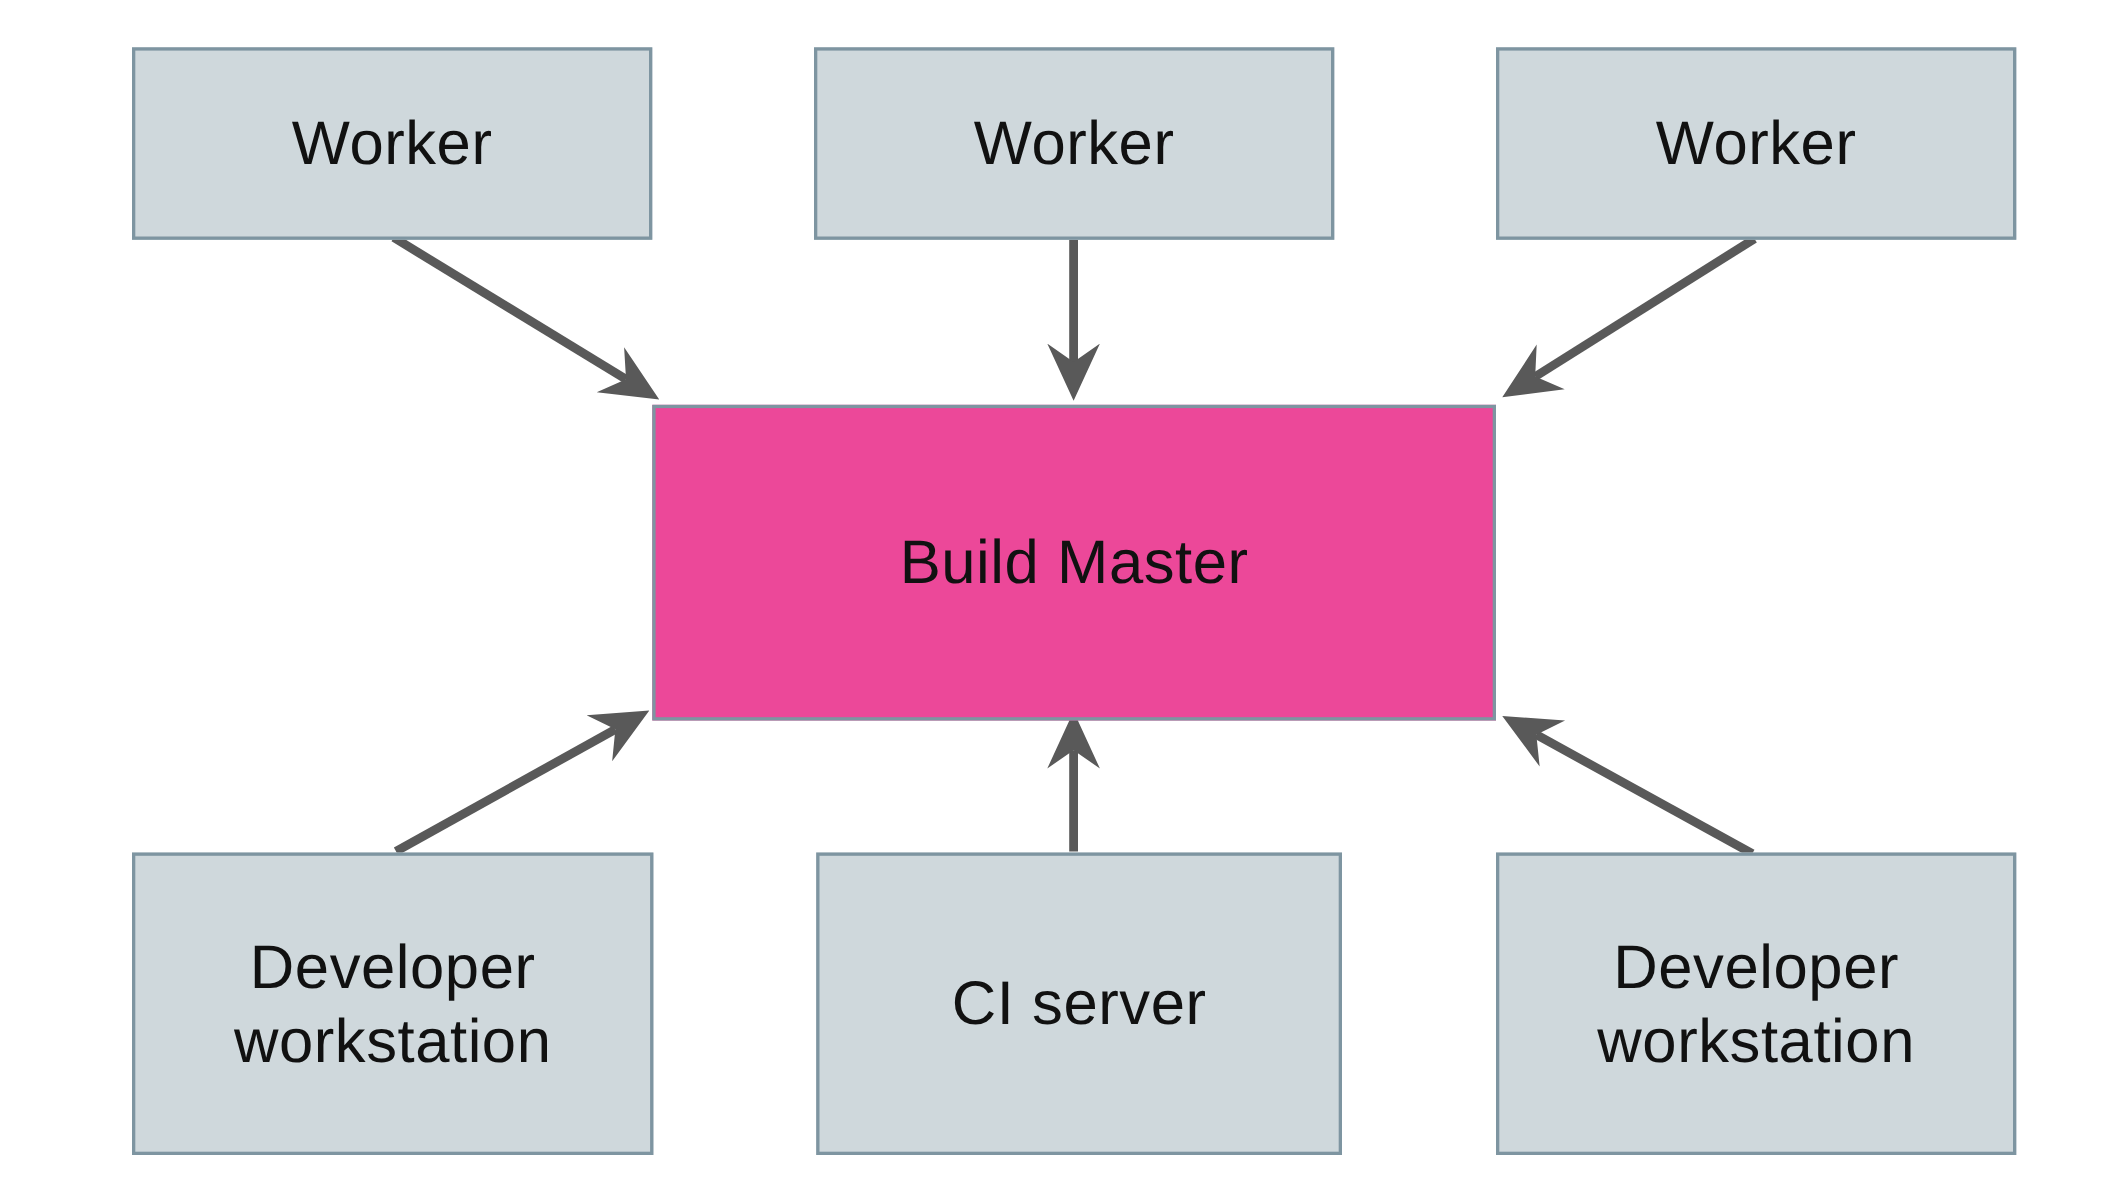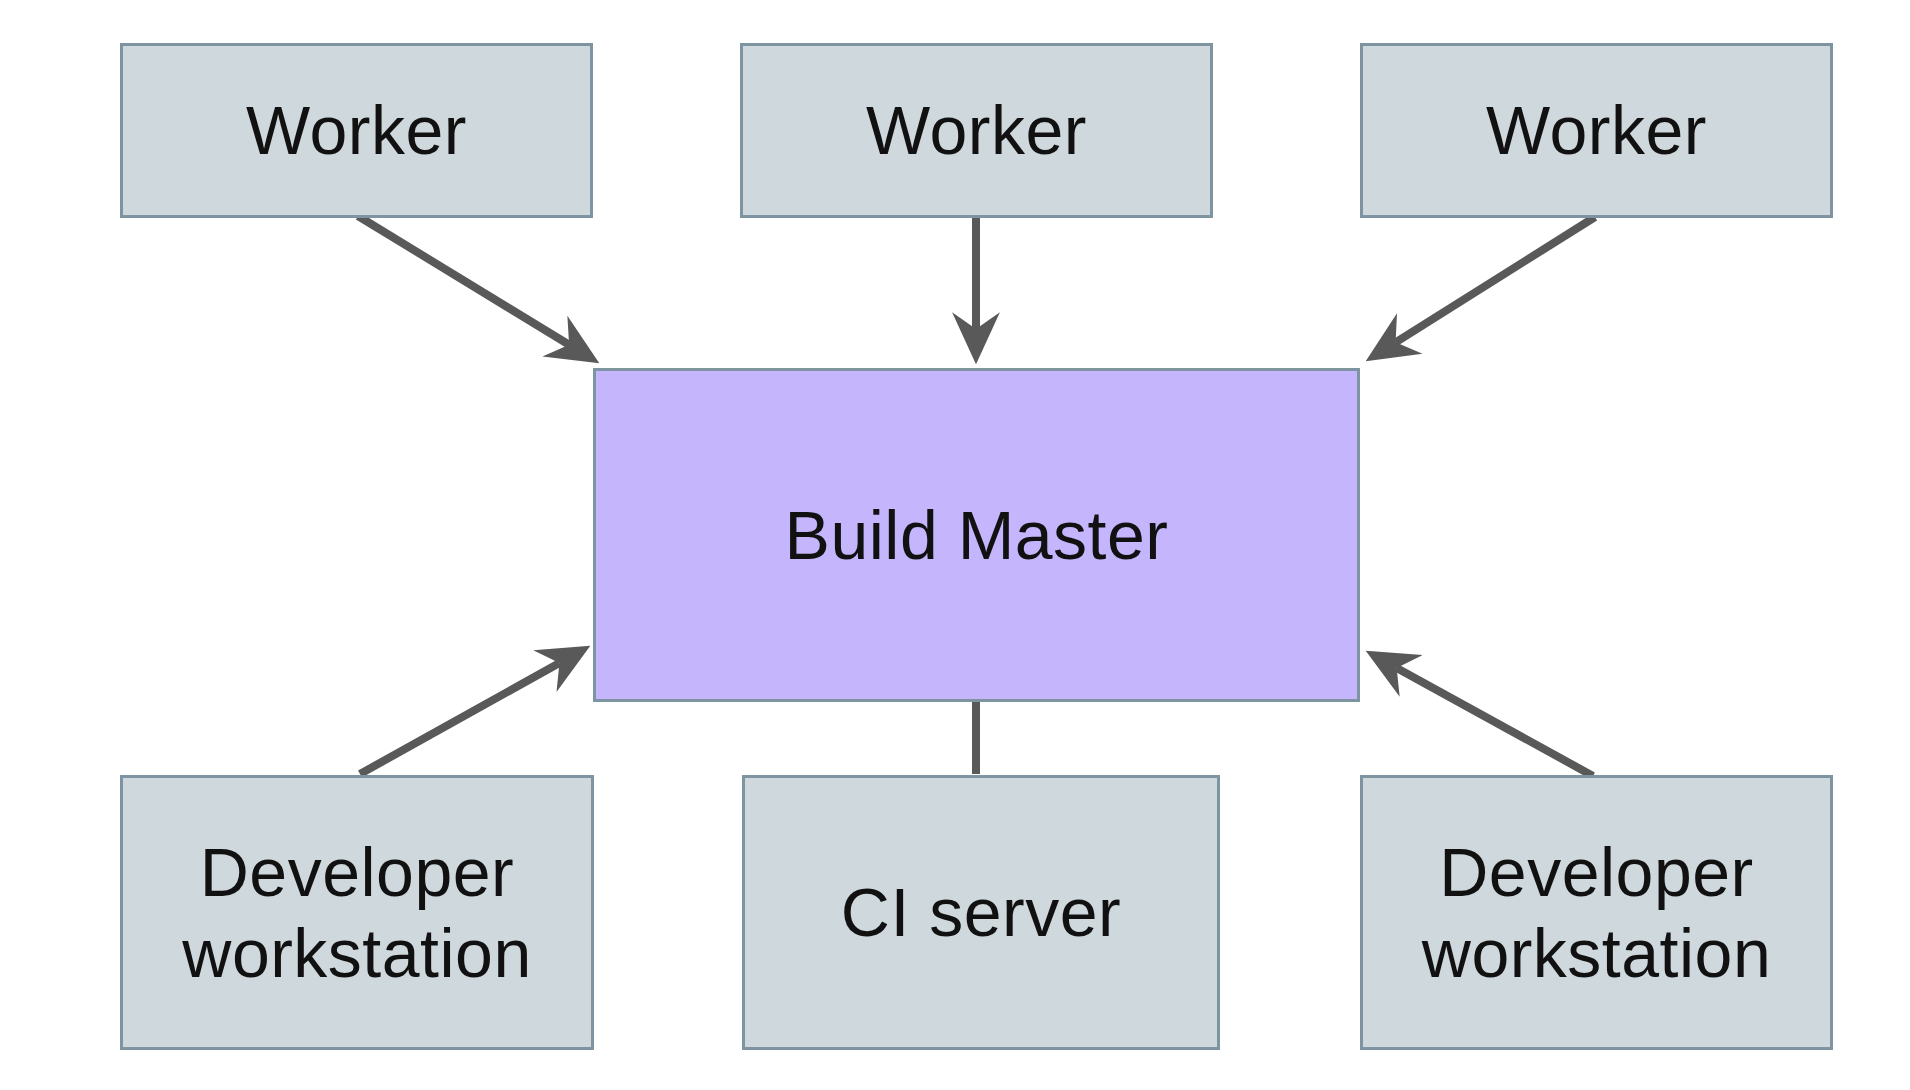--- a/index.html
+++ b/index.html
@@ -19,21 +19,21 @@
     pointer-events: none;
   }
   .node {
     position: absolute;
     box-sizing: border-box;
     display: flex;
     flex-direction: column;
     align-items: center;
     justify-content: center;
     text-align: center;
-    font-size: 68px;
+    font-size: 56px;
     line-height: 1.18;
     font-weight: 400;
     letter-spacing: 0.5px;
   }
   .node-label-line { display: block; white-space: nowrap; }
 </style>
 </head>
 <body>
 
 <div class="canvas" style="background: rgb(255, 255, 255);">
@@ -53,21 +53,21 @@
   <div id="nodes">
       <div class="node" style="left: 120px; top: 43px; width: 473px; height: 175px; background: rgb(207, 216, 220); border: 3px solid rgb(126, 149, 161); color: rgb(17, 17, 17);">
         <span class="node-label-line">Worker</span>
       </div>
       <div class="node" style="left: 740px; top: 43px; width: 473px; height: 175px; background: rgb(207, 216, 220); border: 3px solid rgb(126, 149, 161); color: rgb(17, 17, 17);">
         <span class="node-label-line">Worker</span>
       </div>
       <div class="node" style="left: 1360px; top: 43px; width: 473px; height: 175px; background: rgb(207, 216, 220); border: 3px solid rgb(126, 149, 161); color: rgb(17, 17, 17);">
         <span class="node-label-line">Worker</span>
       </div>
-      <div class="node" style="left: 593px; top: 368px; width: 767px; height: 334px; background: #c4b5fd; border: 3px solid rgb(126, 149, 161); color: rgb(17, 17, 17);">
+      <div class="node" style="left: 593px; top: 368px; width: 767px; height: 287px; background: #ec4899; border: 3px solid rgb(126, 149, 161); color: rgb(17, 17, 17);">
         <span class="node-label-line">Build Master</span>
       </div>
       <div class="node" style="left: 120px; top: 775px; width: 474px; height: 275px; background: rgb(207, 216, 220); border: 3px solid rgb(126, 149, 161); color: rgb(17, 17, 17);">
         <span class="node-label-line">Developer</span>
         <span class="node-label-line">workstation</span>
       </div>
       <div class="node" style="left: 742px; top: 775px; width: 478px; height: 275px; background: rgb(207, 216, 220); border: 3px solid rgb(126, 149, 161); color: rgb(17, 17, 17);">
         <span class="node-label-line">CI server</span>
       </div>
       <div class="node" style="left: 1360px; top: 775px; width: 473px; height: 275px; background: rgb(207, 216, 220); border: 3px solid rgb(126, 149, 161); color: rgb(17, 17, 17);">

